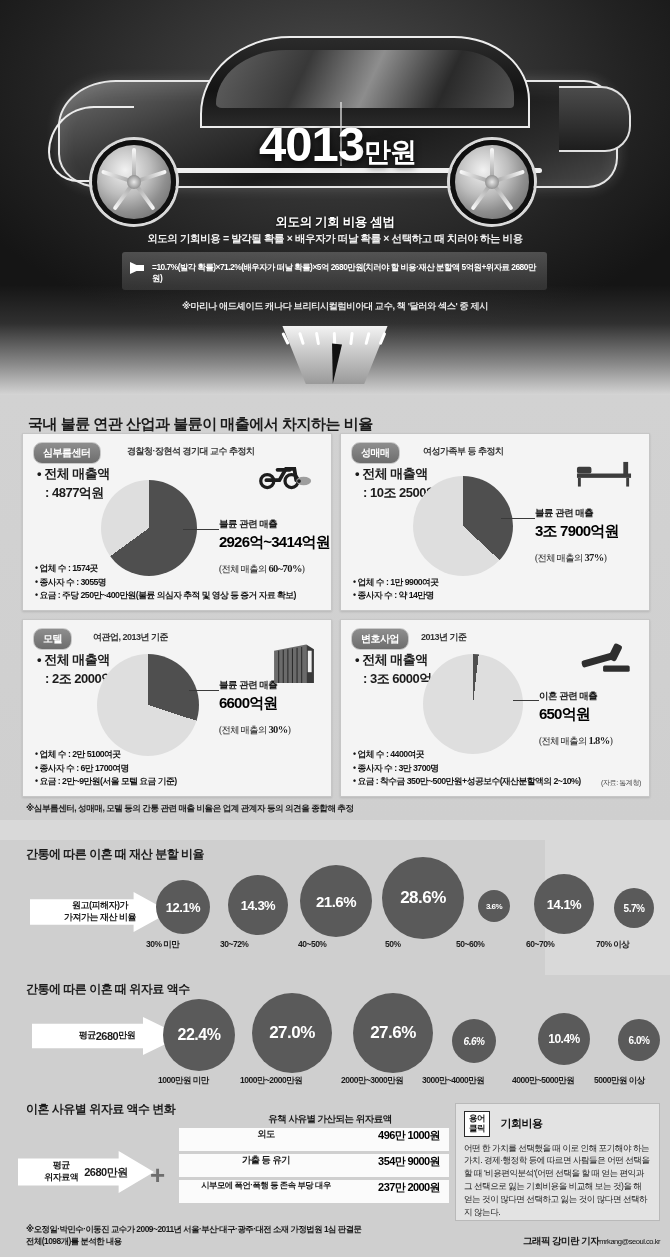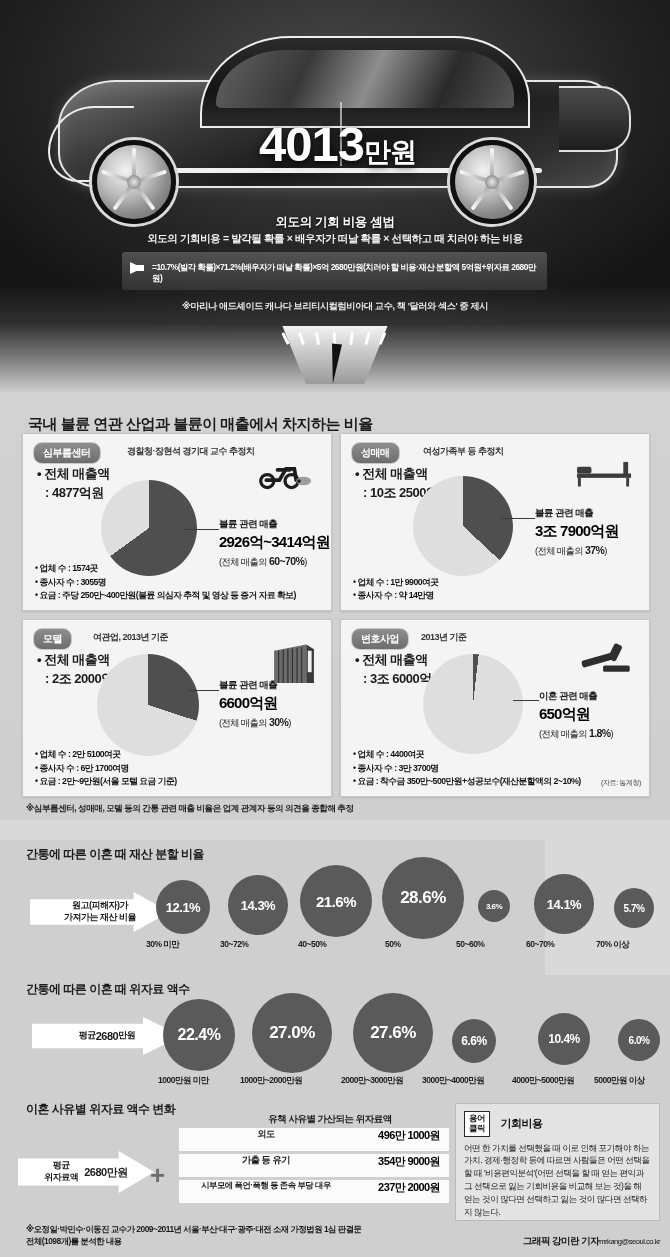--- a/index.html
+++ b/index.html
@@ -142,21 +142,21 @@
   }
   .pill-sub { position:absolute; top:11px; font-size:9px; color:#333; font-weight:bold; letter-spacing:-.5px;}
   .bullets-top { position:absolute; left:14px; top:31px; font-size:13px; color:#1b1b1b; letter-spacing:-.5px; line-height:1.45; font-weight:bold;}
   .bullets-top .dot::before{content:"• ";}
   .bullets-top .ind{ padding-left:8px; }
   .pie { position:absolute; border-radius:50%; }
   .leader { position:absolute; height:1px; background:#3a3a3a; }
   .callout { position:absolute; }
   .callout .lbl { font-size:9.5px; font-weight:bold; color:#1b1b1b; letter-spacing:-.5px;}
   .callout .val { font-size:15px; font-weight:bold; color:#000; letter-spacing:-.8px; margin-top:2px;}
-  .callout .pct { font-size:9.3px; color:#1b1b1b; letter-spacing:-.6px; margin-top:3px;}
+  .callout .pct { font-size:9.3px; color:#1b1b1b; letter-spacing:-.6px; margin-top:11px;font-family:Liberation Serif, serif;}
   .callout .pct b{font-size:10.5px;}
   .bullets-bot { position:absolute; left:12px; bottom:8px; font-size:8.8px; color:#141414;
     letter-spacing:-.55px; line-height:1.5; font-weight:bold;}
   .bullets-bot div::before{content:"• ";}
   .src-note{position:absolute;right:8px;bottom:8px;font-size:7px;color:#444;letter-spacing:-.4px;}
   .footnote1{position:absolute;left:26px;top:408px;font-size:8.6px;color:#1d1d1d;letter-spacing:-.5px;font-weight:bold;}
 
   
   .ico{position:absolute;}
   .moped{right:18px;top:26px;width:56px;height:30px;}
@@ -414,21 +414,21 @@
 
   <div class="bub" style="left:163px;top:24px;width:72px;height:72px;font-size:16px;">22.4%</div>
   <div class="bub-lbl" style="left:158px;top:100px;width:84px;">1000만원 미만</div>
 
   <div class="bub" style="left:252px;top:18px;width:80px;height:80px;font-size:17px;">27.0%</div>
   <div class="bub-lbl" style="left:240px;top:100px;width:104px;">1000만~2000만원</div>
 
   <div class="bub" style="left:353px;top:18px;width:80px;height:80px;font-size:17px;text-align:right;">27.6%</div>
   <div class="bub-lbl" style="left:341px;top:100px;width:104px;">2000만~3000만원</div>
 
-  <div class="bub" style="left:452px;top:44px;width:44px;height:44px;font-size:12px;">6.6%</div>
+  <div class="bub" style="left:452px;top:44px;width:44px;height:44px;font-size:10px;font-style:italic;">6.6%</div>
   <div class="bub-lbl" style="left:422px;top:100px;width:104px;">3000만~4000만원</div>
 
   <div class="bub" style="left:538px;top:38px;width:52px;height:52px;font-size:12px;">10.4%</div>
   <div class="bub-lbl" style="left:512px;top:100px;width:104px;">4000만~5000만원</div>
 
   <div class="bub" style="left:618px;top:44px;width:42px;height:42px;font-size:10px;">6.0%</div>
   <div class="bub-lbl" style="left:594px;top:100px;width:90px;">5000만원 이상</div>
 </div>
 
 <div class="sec4">

